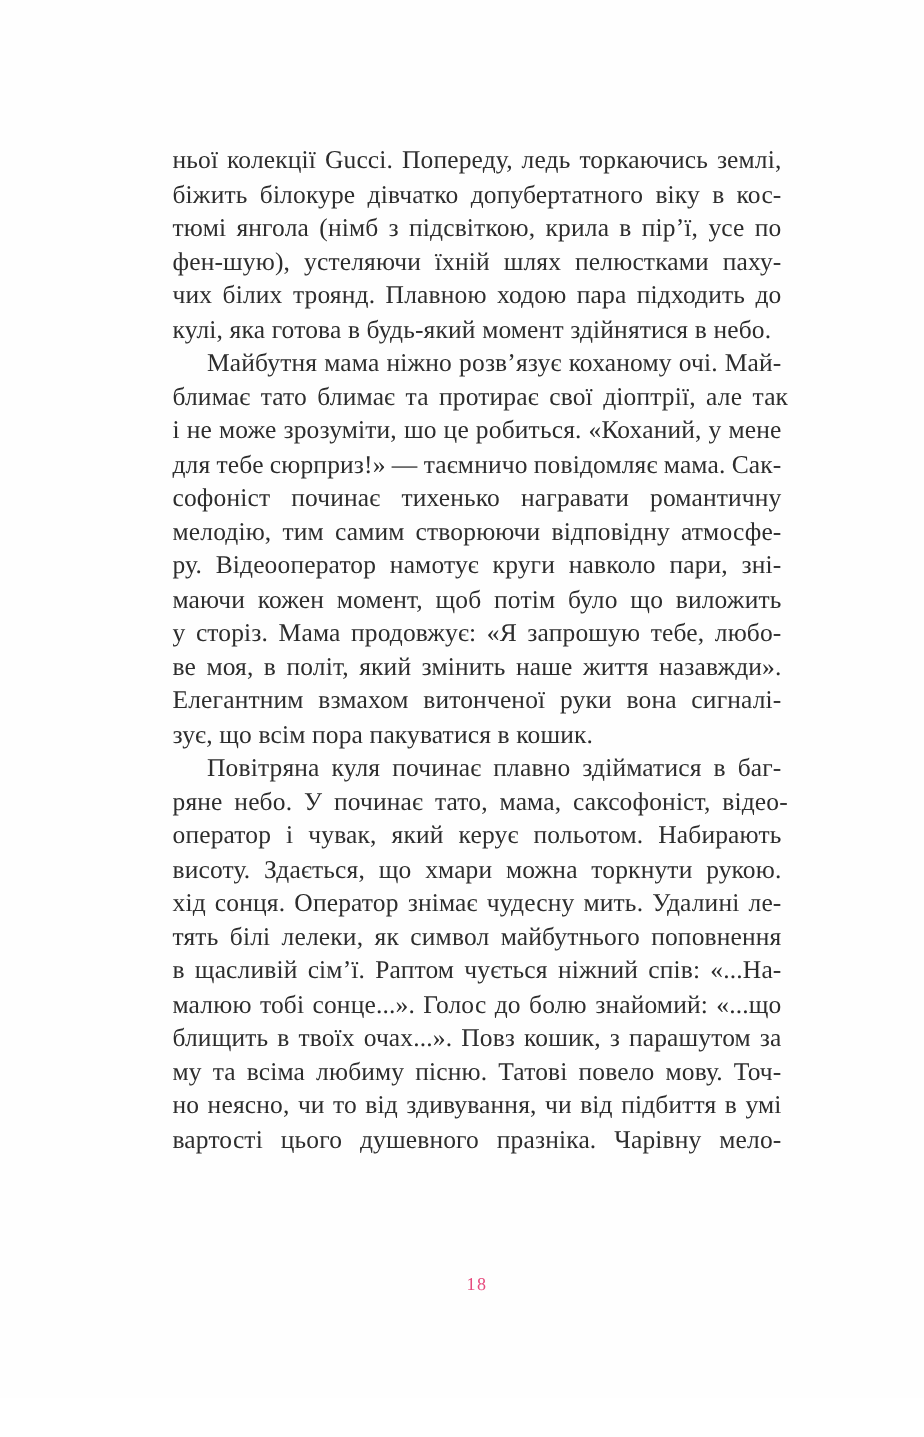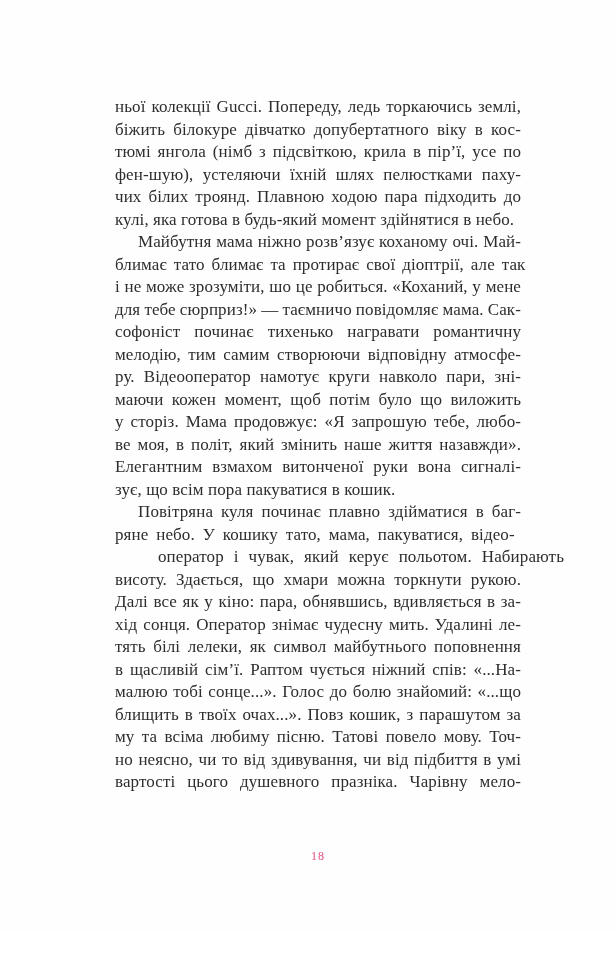--- a/index.html
+++ b/index.html
@@ -70,24 +70,23 @@
         <div class="line just" style="word-spacing: 3.03125px;"><span>мелодію, тим самим створюючи відповідну атмосфе-</span></div>
         <div class="line just" style="word-spacing: 4.77604px;"><span>ру. Відеооператор намотує круги навколо пари, зні-</span></div>
         <div class="line just" style="word-spacing: 4.1183px;"><span>маючи кожен момент, щоб потім було що виложить</span></div>
         <div class="line just" style="word-spacing: 2.64955px;"><span>у сторіз. Мама продовжує: «Я запрошую тебе, любо-</span></div>
         <div class="line just" style="word-spacing: 2.56836px;"><span>ве моя, в політ, який змінить наше життя назавжди».</span></div>
         <div class="line just" style="word-spacing: 5.45px;"><span>Елегантним взмахом витонченої руки вона сигналі-</span></div>
         <div class="line"><span>зує, що всім пора пакуватися в кошик.</span></div>
       </div>
       <div class="paragraph">
         <div class="line indent just" style="word-spacing: 3.61979px;"><span>Повітряна куля починає плавно здійматися в баг-</span></div>
-        <div class="line just" style="word-spacing: 3.51562px;"><span>ряне небо. У кошику тато, мама, пакуватися, відео-</span></div>
-        <div class="line just" style="word-spacing: 5.63802px; margin-left: 43px;"><span>оператор і чувак, який керує польотом. Набирають</span></div>
+        <div class="line just" style="word-spacing: 3.51562px;"><span>ряне небо. У починає тато, мама, саксофоніст, відео-</span></div>
+        <div class="line just" style="word-spacing: 5.63802px;"><span>оператор і чувак, який керує польотом. Набирають</span></div>
         <div class="line just" style="word-spacing: 4.79948px; text-align: right;"><span>висоту. Здається, що хмари можна торкнути рукою.</span></div>
-        <div class="line just" style="word-spacing: 1.19097px;"><span>Далі все як у кіно: пара, обнявшись, вдивляється в за-</span></div>
         <div class="line just" style="word-spacing: 1.71429px;"><span>хід сонця. Оператор знімає чудесну мить. Удалині ле-</span></div>
         <div class="line just" style="word-spacing: 3.23177px; text-align: right;"><span>тять білі лелеки, як символ майбутнього поповнення</span></div>
         <div class="line just" style="word-spacing: 2.43304px;"><span>в щасливій сім’ї. Раптом чується ніжний спів: «...На-</span></div>
         <div class="line just" style="word-spacing: 1.21205px; text-align: right;"><span>малюю тобі сонце...». Голос до болю знайомий: «...що</span></div>
         <div class="line just" style="word-spacing: 1.60742px;"><span>блищить в твоїх очах...». Повз кошик, з парашутом за</span></div>
         <div class="line just" style="word-spacing: 2.98242px;"><span>му та всіма любиму пісню. Татові повело мову. Точ-</span></div>
         <div class="line just" style="word-spacing: 1.26719px;"><span>но неясно, чи то від здивування, чи від підбиття в умі</span></div>
         <div class="line just" style="word-spacing: 7.55312px;"><span>вартості цього душевного празніка. Чарівну мело-</span></div>
       </div>
     </div>

